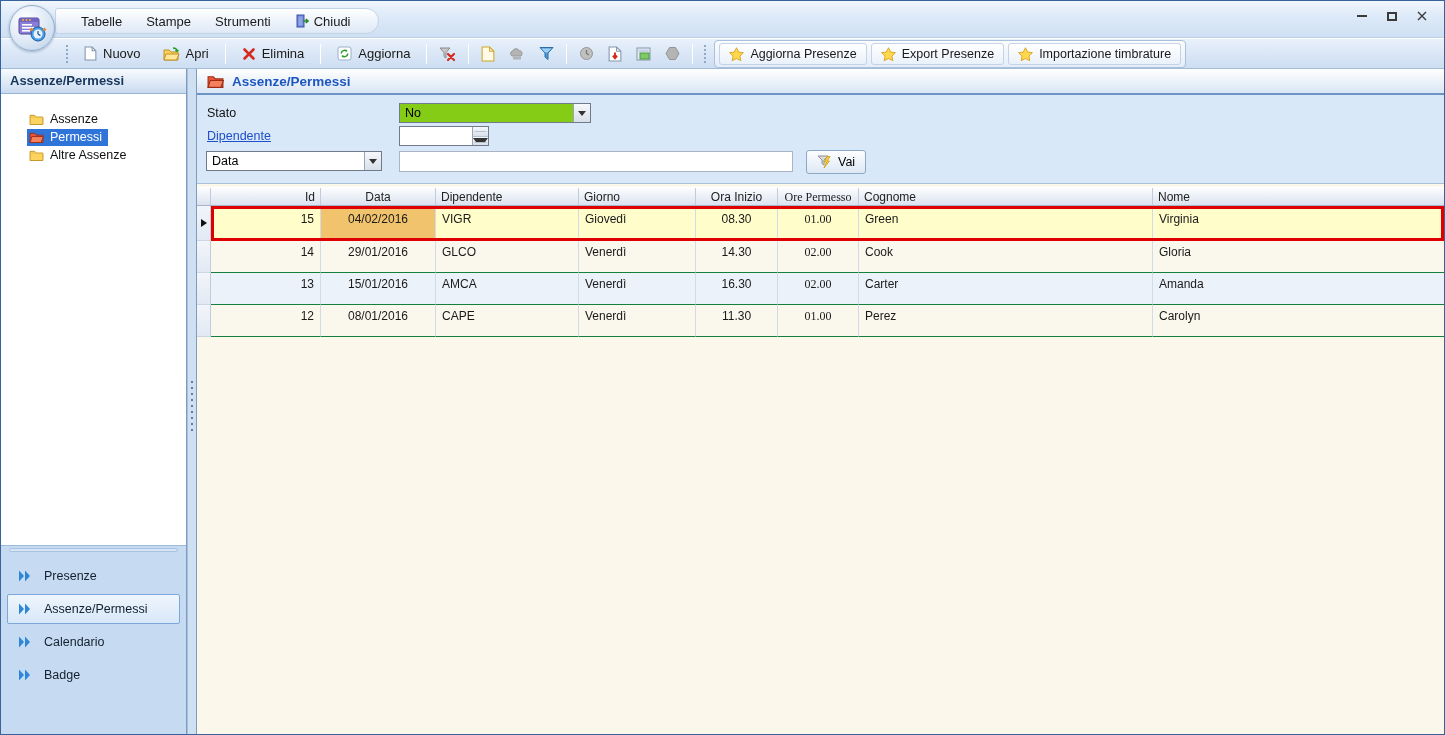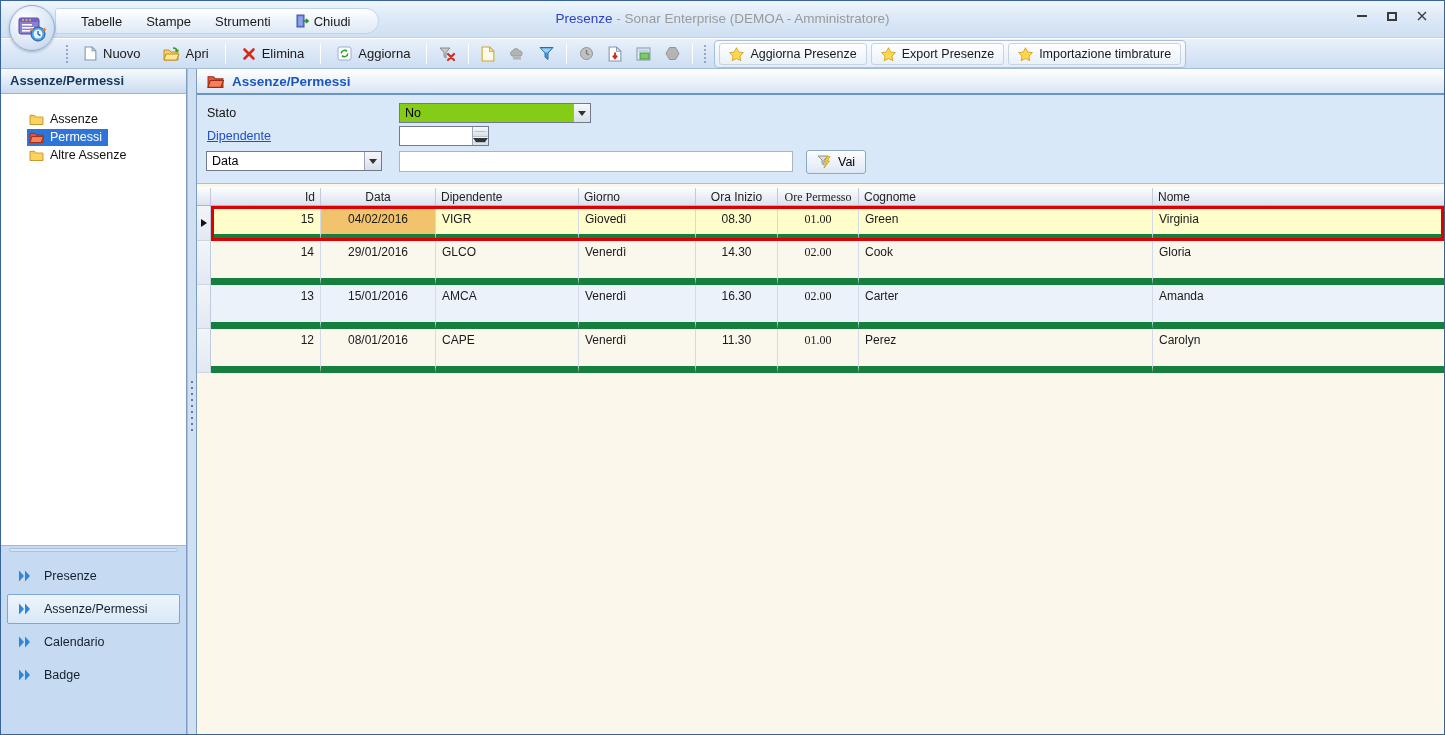--- a/index.html
+++ b/index.html
@@ -111,30 +111,30 @@
   
   .grid { margin-top:3px; }
   .thead { display:flex; height:19px; background:linear-gradient(#fbfcfe,#dce3ef); border-top:1px solid #fff; border-bottom:1px solid #a8b4c8; }
   .th { font-size:12px; color:#222; padding:2px 5px 0; border-right:1px solid #c2cbdb; overflow:hidden; white-space:nowrap; cursor:pointer; }
   .sel-col { width:14px; flex:none; }
   .th.sel-col { border-right:1px solid #c2cbdb; background:linear-gradient(#fbfcfe,#dce3ef); }
   .trow { display:flex; }
   .row-selector { width:14px; flex:none; background:linear-gradient(#f2f5fa,#e2e9f3); border-right:1px solid #c2cbdb; border-bottom:1px solid #ccd5e4; display:flex; align-items:center; justify-content:center; cursor:pointer; }
   .marker { width:0; height:0; border-top:4px solid transparent; border-bottom:4px solid transparent; border-left:6px solid #111; }
   .row-cells { flex:1; display:flex; position:relative; min-width:0; }
-  .td { font-size:12px; color:#1a1a1a; padding:4px 6px 0; border-right:1px solid #d3dbe8; border-bottom:7px solid #15803d; overflow:hidden; white-space:nowrap; cursor:default; }
+  .td { font-size:12px; color:#1a1a1a; padding:4px 6px 0; border-right:1px solid #d3dbe8; border-bottom:1px solid #15803d; overflow:hidden; white-space:nowrap; cursor:default; }
   .c0 { width:110px; flex:none; text-align:right; }
   .c1 { width:115px; flex:none; text-align:center; }
   .c2 { width:143px; flex:none; }
   .c3 { width:117px; flex:none; }
   .c4 { width:82px;  flex:none; text-align:center; }
   .c5 { width:81px;  flex:none; text-align:center;font-family:Liberation Serif, serif; }
   .c6 { width:294px; flex:none; }
   .c7 { flex:1; min-width:0; border-right:none; }
-  .row-normal { height:44px; }
+  .row-normal { height:32px; }
   .row-sel { height:35px; }
   .bg-cream .td { background:#faf7ec; }
   .bg-blue  .td { background:#ecf2fa; }
   .row-sel .td { background:#fffdc9; padding-top:6px; }
   .td.date-hl { background:#f0c36c !important; }
   .red-outline { position:absolute; inset:0; border:3px solid #de0000; pointer-events:none; z-index:3; }
   
   .ic { display:inline-flex; flex:none; }
 </style>
 </head>
@@ -169,23 +169,20 @@
         <span class="ic">
           <svg width="14" height="14" viewBox="0 0 14 14">
             <rect x="2" y="1" width="7" height="12" fill="#6f86d8" stroke="#3c55a8"></rect>
             <rect x="3.5" y="2.5" width="4" height="9" fill="#90a4e6"></rect>
             <path d="M8 7h4.5M10.8 5l2.2 2-2.2 2" stroke="#2a8a2a" stroke-width="1.6" fill="none"></path>
           </svg>
         </span>
         <span>Chiudi</span>
       </span>
     </div>
-    <div class="win-title">
-      <span class="app">Presenze</span><span class="rest"> - Sonar Enterprise (DEMOA - Amministratore)</span>
-    </div>
     <div class="win-controls">
       <span class="win-btn">
           <span class="glyph-min"></span>
         </span>
       <span class="win-btn">
           <span class="glyph-max"></span>
         </span>
       <span class="win-btn">
         <span class="ic">
           <svg width="12" height="12" viewBox="0 0 12 12">

